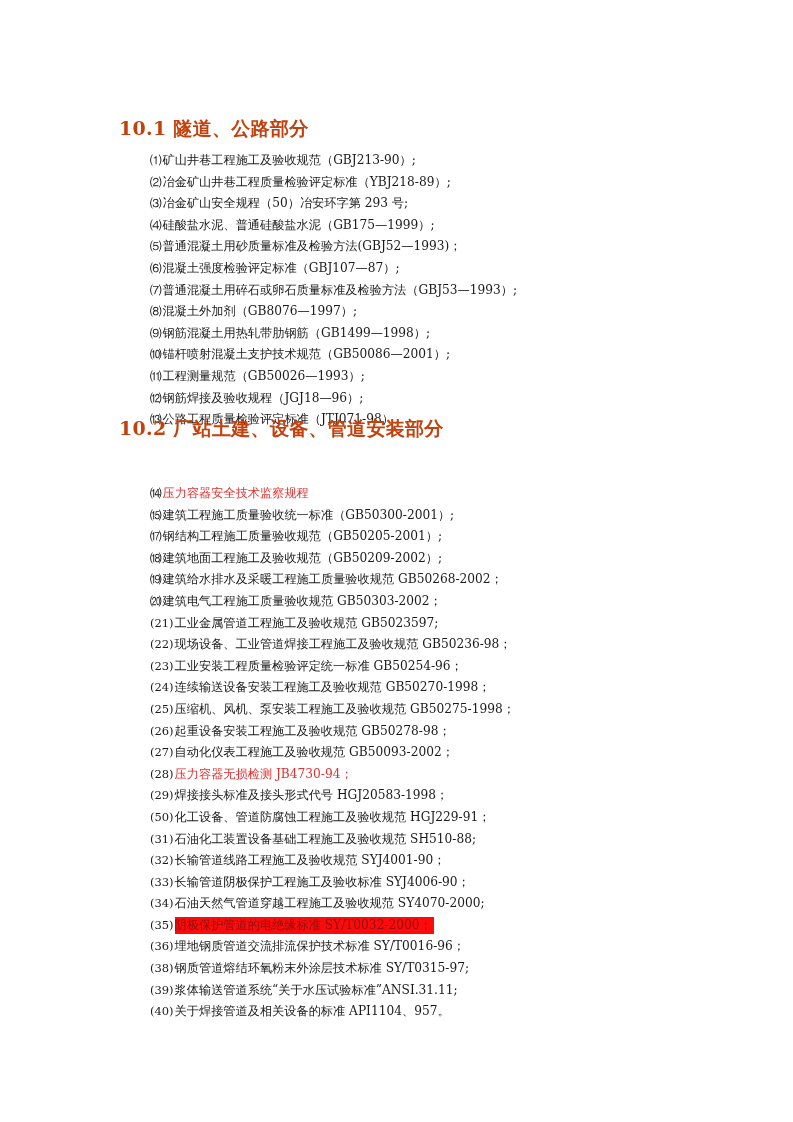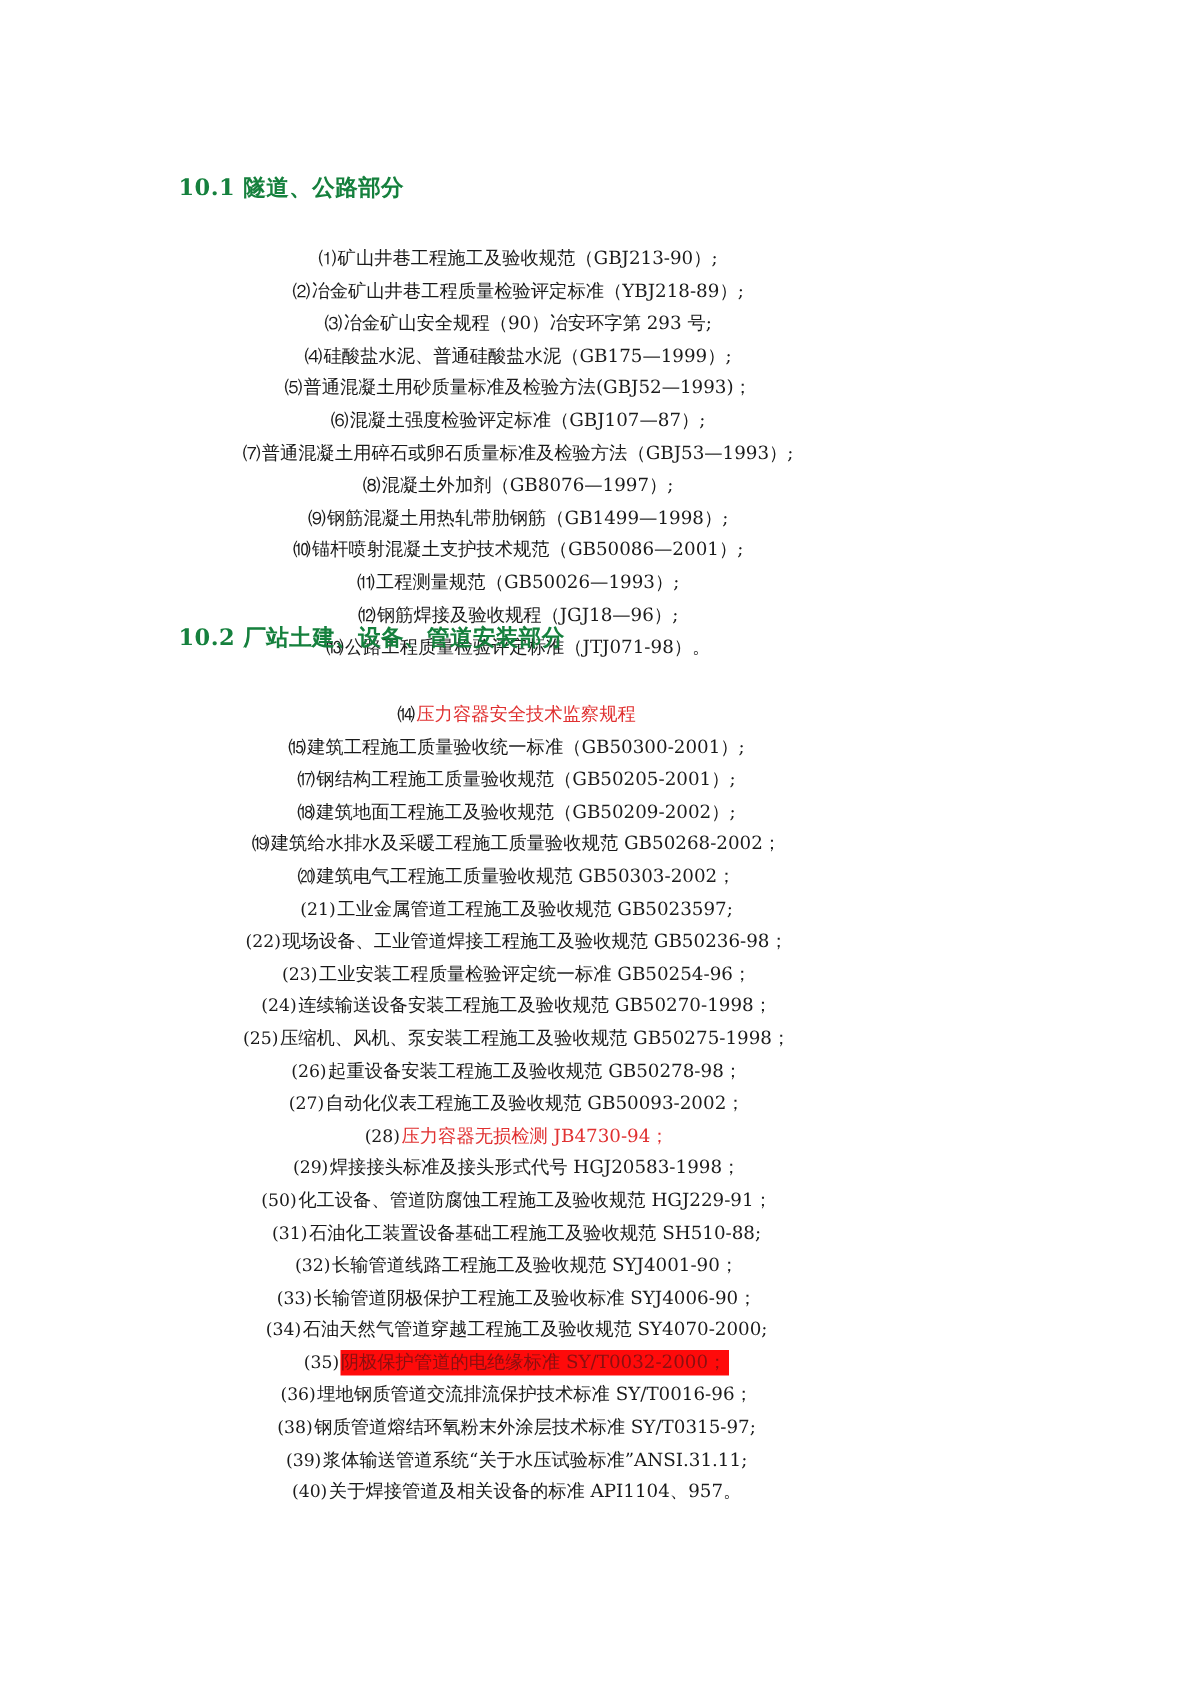--- a/index.html
+++ b/index.html
@@ -18,39 +18,38 @@
     .page {
       position: absolute;
       left: 0;
       top: 0;
       width: 793px;
       height: 1122px;
     }
     .section-heading {
       position: absolute;
       left: 119px;
-      font-size: 15px;
+      font-size: 19px;
       font-weight: bold;
-      color: #15803d;
+      color: #c2410c;
       letter-spacing: 0.3px;
       white-space: nowrap;
       margin: 0;
     }
     .section-1 { top: 116px; }
     .section-2 { top: 416px; }
     .item-list {
       position: absolute;
       left: 146px;
-      margin: 16px;
+      margin: 4px;
       padding: 0;
       list-style: none;
-      text-align: center;
     }
     .list-1 { top: 146px; }
-    .list-2 { top: 450px; }
+    .list-2 { top: 479px; }
     .item {
       height: 21.6px;
       line-height: 21.6px;
       font-size: 12.2px;
       white-space: nowrap;
       color: #1a1a1a;
     }
     .item .num {
       display: inline-block;
       font-size: 11.5px;
@@ -70,21 +69,21 @@
   </style>
 </head>
 <body>
 
 <div class="page">
 
   <h2 class="section-heading section-1">10.1 隧道、公路部分</h2>
   <ul class="item-list list-1">
       <li class="item"><span class="num">⑴</span><span class="txt">矿山井巷工程施工及验收规范（GBJ213-90）;</span></li>
       <li class="item"><span class="num">⑵</span><span class="txt">冶金矿山井巷工程质量检验评定标准（YBJ218-89）;</span></li>
-      <li class="item"><span class="num">⑶</span><span class="txt">冶金矿山安全规程（90）冶安环字第 293 号;</span></li>
+      <li class="item"><span class="num">⑶</span><span class="txt">冶金矿山安全规程（50）冶安环字第 293 号;</span></li>
       <li class="item"><span class="num">⑷</span><span class="txt">硅酸盐水泥、普通硅酸盐水泥（GB175—1999）;</span></li>
       <li class="item"><span class="num">⑸</span><span class="txt">普通混凝土用砂质量标准及检验方法(GBJ52—1993)；</span></li>
       <li class="item"><span class="num">⑹</span><span class="txt">混凝土强度检验评定标准（GBJ107—87）;</span></li>
       <li class="item"><span class="num">⑺</span><span class="txt">普通混凝土用碎石或卵石质量标准及检验方法（GBJ53—1993）;</span></li>
       <li class="item"><span class="num">⑻</span><span class="txt">混凝土外加剂（GB8076—1997）;</span></li>
       <li class="item"><span class="num">⑼</span><span class="txt">钢筋混凝土用热轧带肋钢筋（GB1499—1998）;</span></li>
       <li class="item"><span class="num">⑽</span><span class="txt">锚杆喷射混凝土支护技术规范（GB50086—2001）;</span></li>
       <li class="item"><span class="num">⑾</span><span class="txt">工程测量规范（GB50026—1993）;</span></li>
       <li class="item"><span class="num">⑿</span><span class="txt">钢筋焊接及验收规程（JGJ18—96）;</span></li>
       <li class="item"><span class="num">⒀</span><span class="txt">公路工程质量检验评定标准（JTJ071-98）。</span></li>

